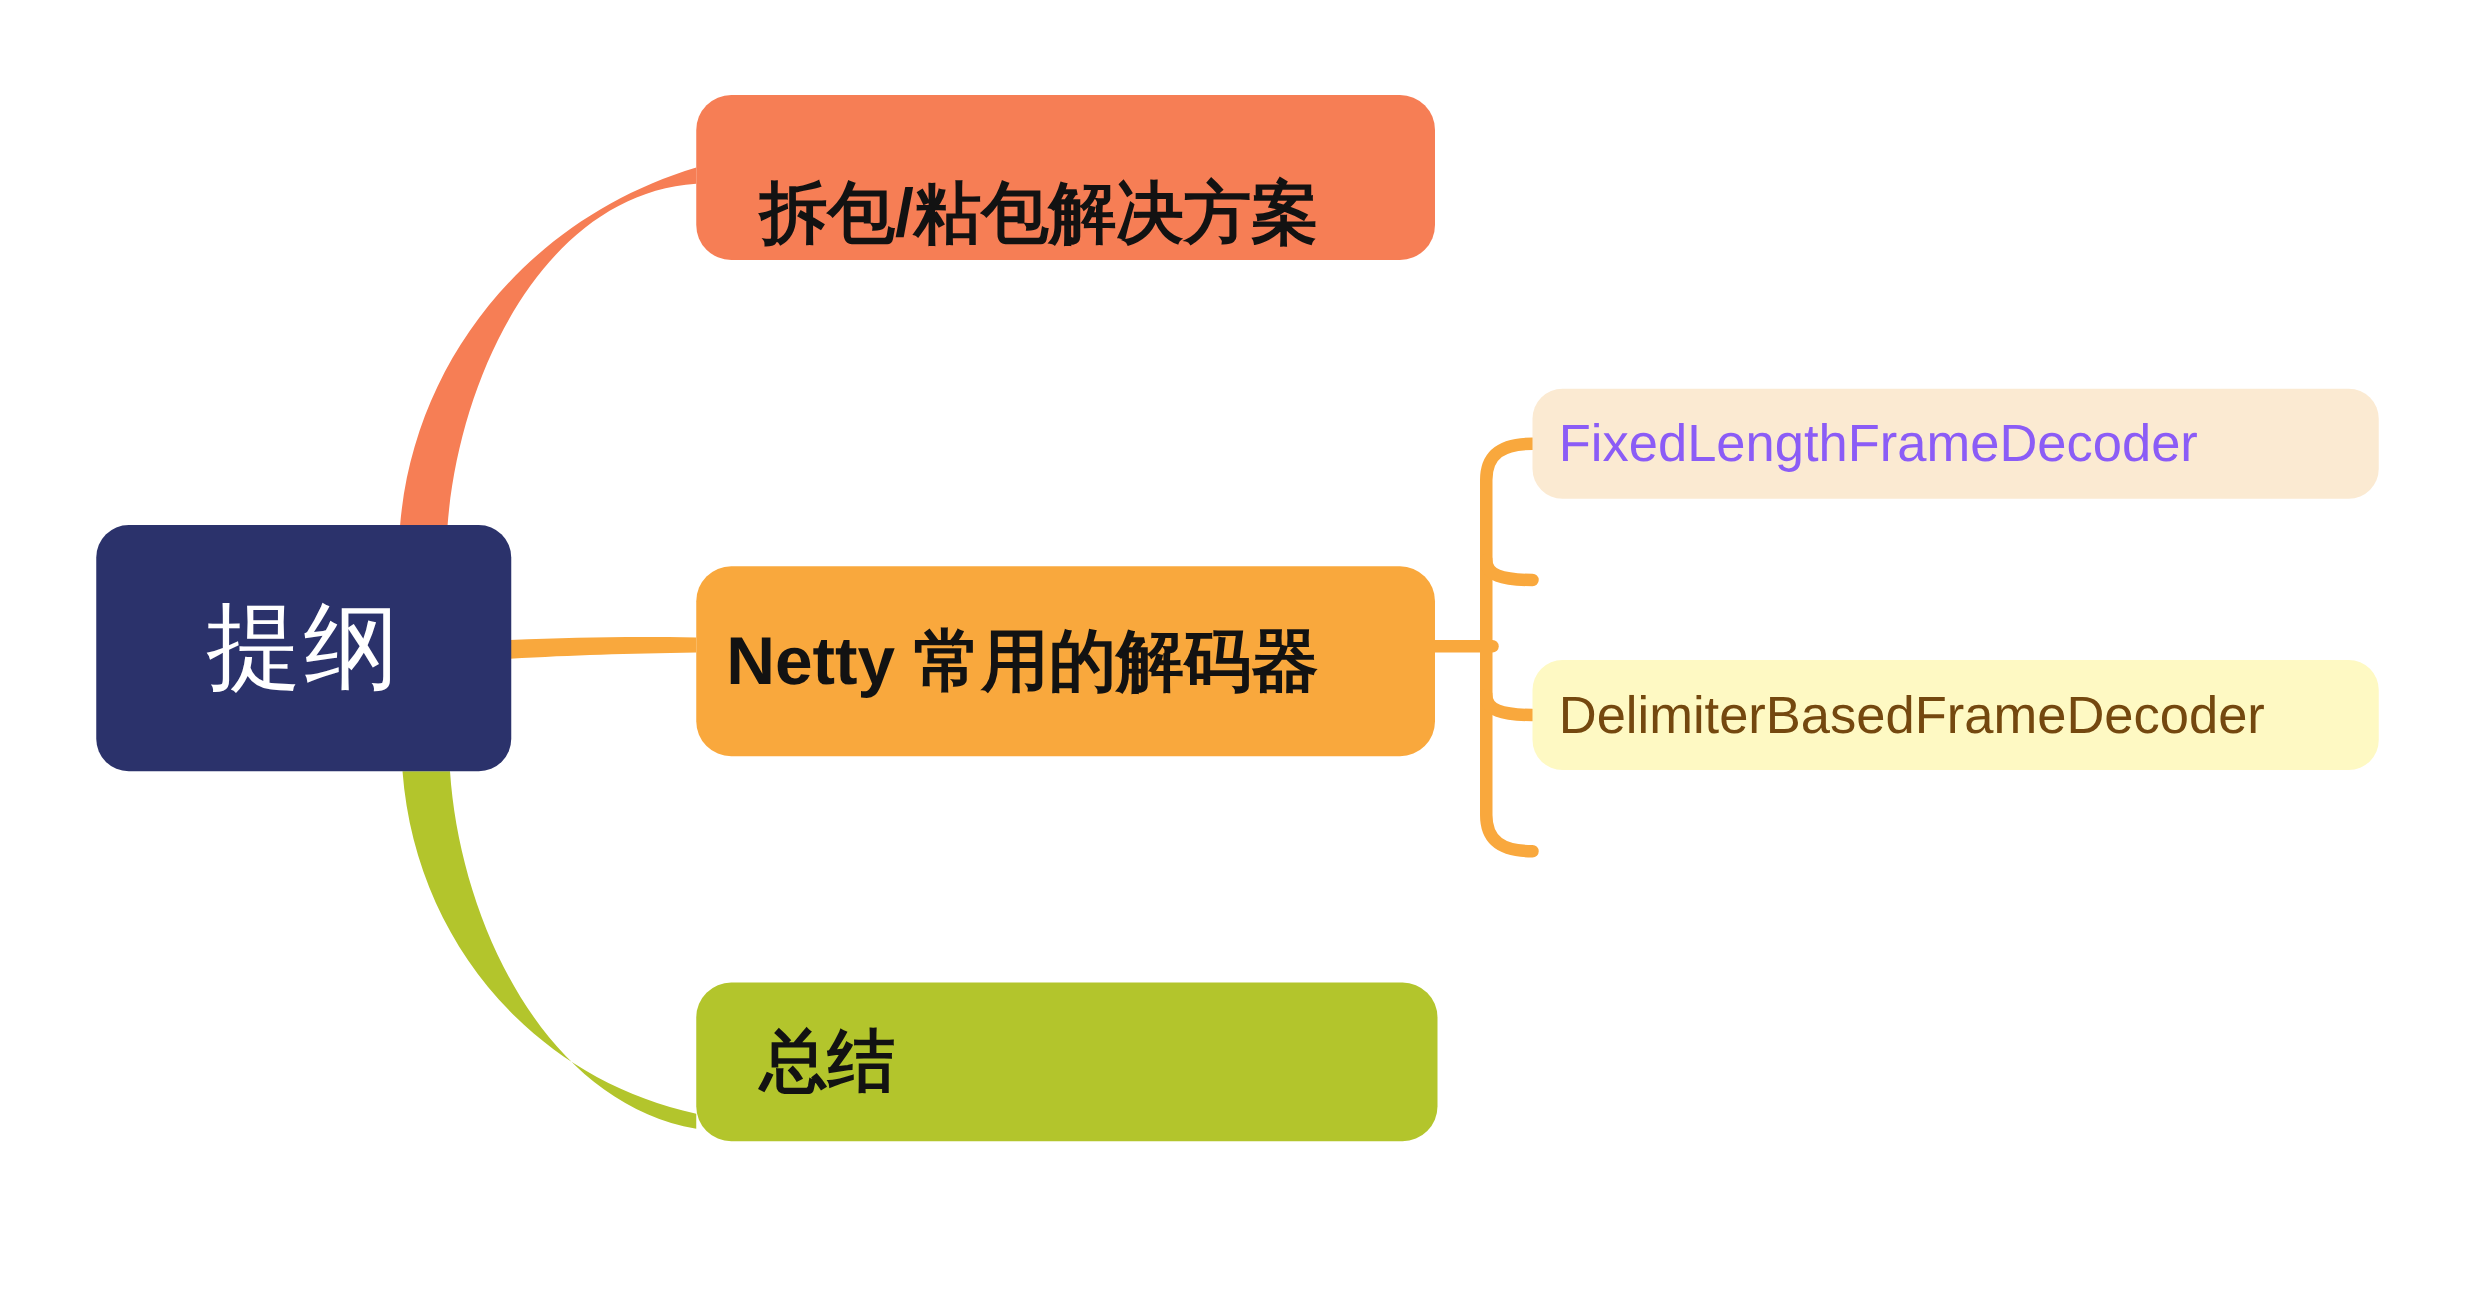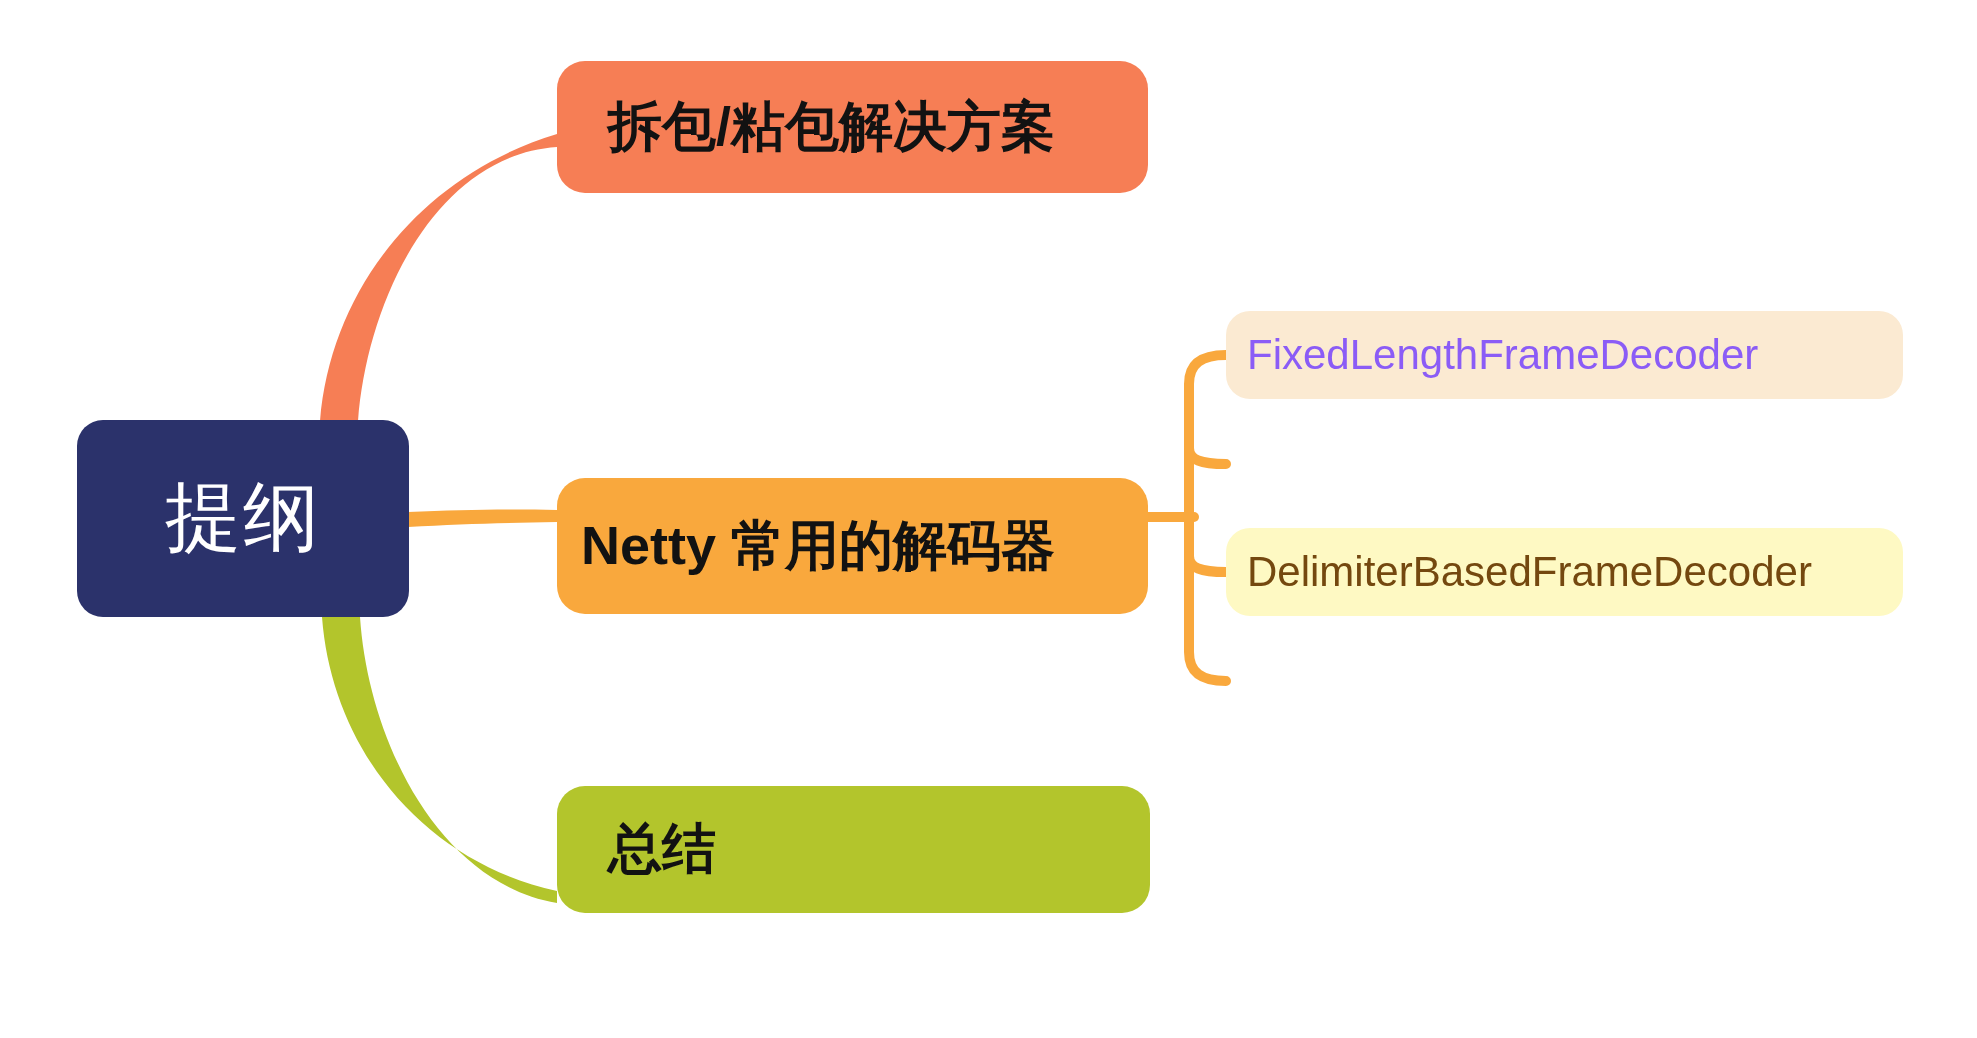--- a/index.html
+++ b/index.html
@@ -29,22 +29,22 @@
     justify-content:center;
     font-size:76px;font-weight:500;
     letter-spacing:2px;
   }
   .branch{
     height:132px;width:591px;left:557px;
     border-radius:28px;
     padding-left:51px;
     font-size:54px;font-weight:700;
   }
-  .branch-top{top:61px;}
-  .branch-mid{top:478px;height:136px;padding-left:24px;}
+  .branch-top{top:76px;align-items:flex-end;}
+  .branch-mid{top:453px;height:152px;padding-left:24px;}
   .branch-bot{top:786px;width:593px;height:127px;}
   .child{
     left:1226px;width:677px;height:88px;
     border-radius:24px;
     padding-left:21px;
     font-size:42px;font-weight:400;
   }
   .child-1{top:311px;}
   .child-2{top:420px;}
   .child-3{top:528px;}

